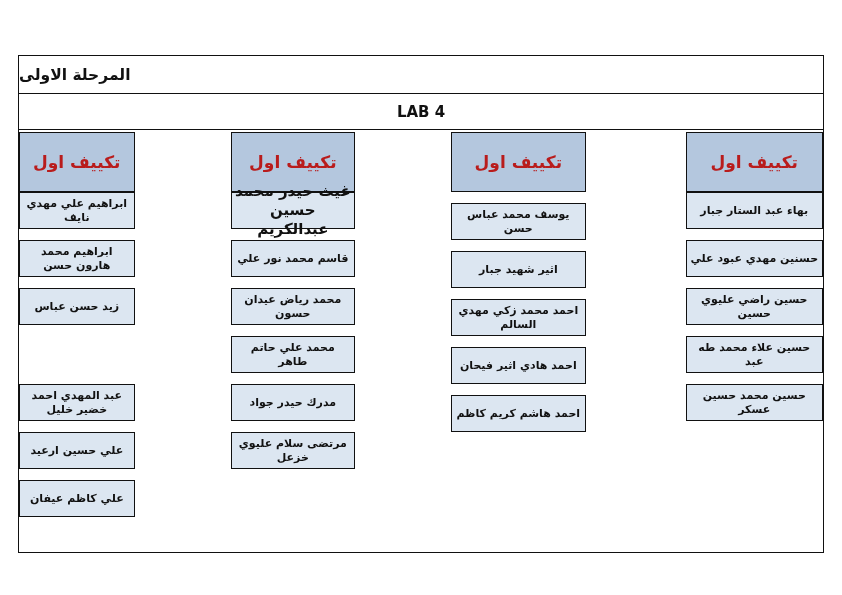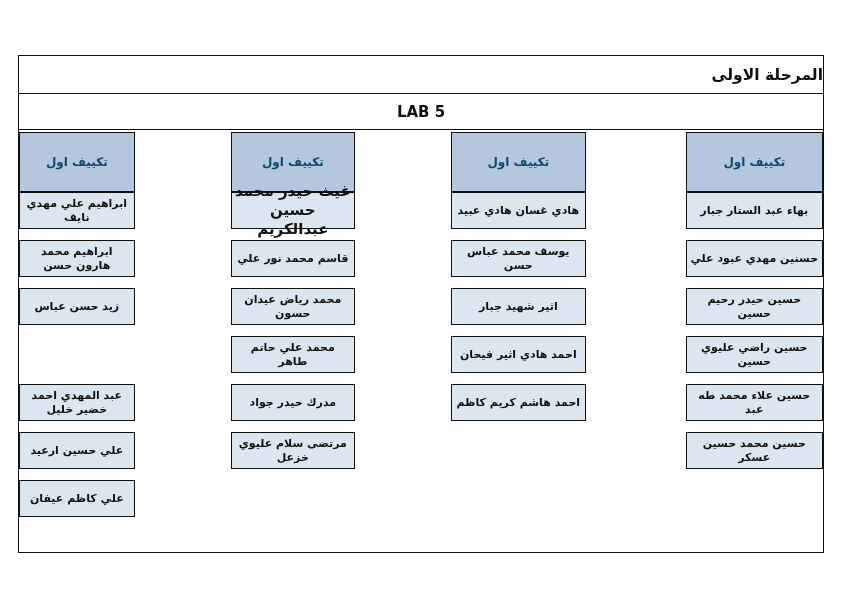--- a/index.html
+++ b/index.html
@@ -33,21 +33,21 @@
     border: 1.2px solid #111111;
     box-sizing: border-box;
     background: #ffffff;
   }
 
   .title-row {
     height: 38px;
     border-bottom: 1.2px solid #111111;
     display: flex;
     align-items: center;
-    justify-content: flex-start;
+    justify-content: flex-end;
     box-sizing: border-box;
   }
   .title-row .title-text {
     font-size: 15.5px;
     font-weight: 600;
     letter-spacing: 0;
     color: #111111;
   }
 
   .lab-row {
@@ -86,23 +86,23 @@
   .col-3 { width: 126px; padding-right: 10px; padding-left: 0px;  }
 
   .col-header {
     height: 60px;
     background: #b4c7de;
     border: 1.2px solid #111111;
     box-sizing: border-box;
     display: flex;
     align-items: center;
     justify-content: center;
-    font-size: 12px;
+    font-size: 17px;
     font-weight: 700;
-    color: #0c4a6e;
+    color: #b91c1c;
   }
 
   .name-cell {
     height: 37px;
     margin-top: 11px;
     background: #dce6f1;
     border: 1.2px solid #111111;
     box-sizing: border-box;
     display: flex;
     align-items: center;
@@ -131,40 +131,39 @@
 
 <div class="page">
 
   <div class="sheet">
 
     <div class="title-row">
       <span class="title-text">المرحلة الاولى</span>
     </div>
 
     <div class="lab-row">
-      <span class="lab-text">LAB 5</span>
+      <span class="lab-text">LAB 4</span>
     </div>
 
     <div class="columns">
 
       <div class="column col-0">
         <div class="col-header">تكييف اول</div>
         <div class="name-cell first">بهاء عبد الستار جبار</div>
         <div class="name-cell">حسنين مهدي عبود علي</div>
-        <div class="name-cell">حسين حيدر رحيم حسين</div>
         <div class="name-cell">حسين راضي عليوي حسين</div>
         <div class="name-cell">حسين علاء محمد طه عبد</div>
         <div class="name-cell">حسين محمد حسين عسكر</div>
       </div>
 
       <div class="column col-1">
         <div class="col-header">تكييف اول</div>
-        <div class="name-cell first">هادي غسان هادي عبيد</div>
         <div class="name-cell">يوسف محمد عباس حسن</div>
         <div class="name-cell">اثير شهيد جبار</div>
+        <div class="name-cell">احمد محمد زكي مهدي السالم</div>
         <div class="name-cell">احمد هادي اثير فيحان</div>
         <div class="name-cell">احمد هاشم كريم كاظم</div>
       </div>
 
       <div class="column col-2">
         <div class="col-header">تكييف اول</div>
         <div class="name-cell first two-line">غيث حيدر محمد حسين عبدالكريم</div>
         <div class="name-cell">قاسم محمد نور علي</div>
         <div class="name-cell">محمد رياض عيدان حسون</div>
         <div class="name-cell">محمد علي حاتم طاهر</div>

